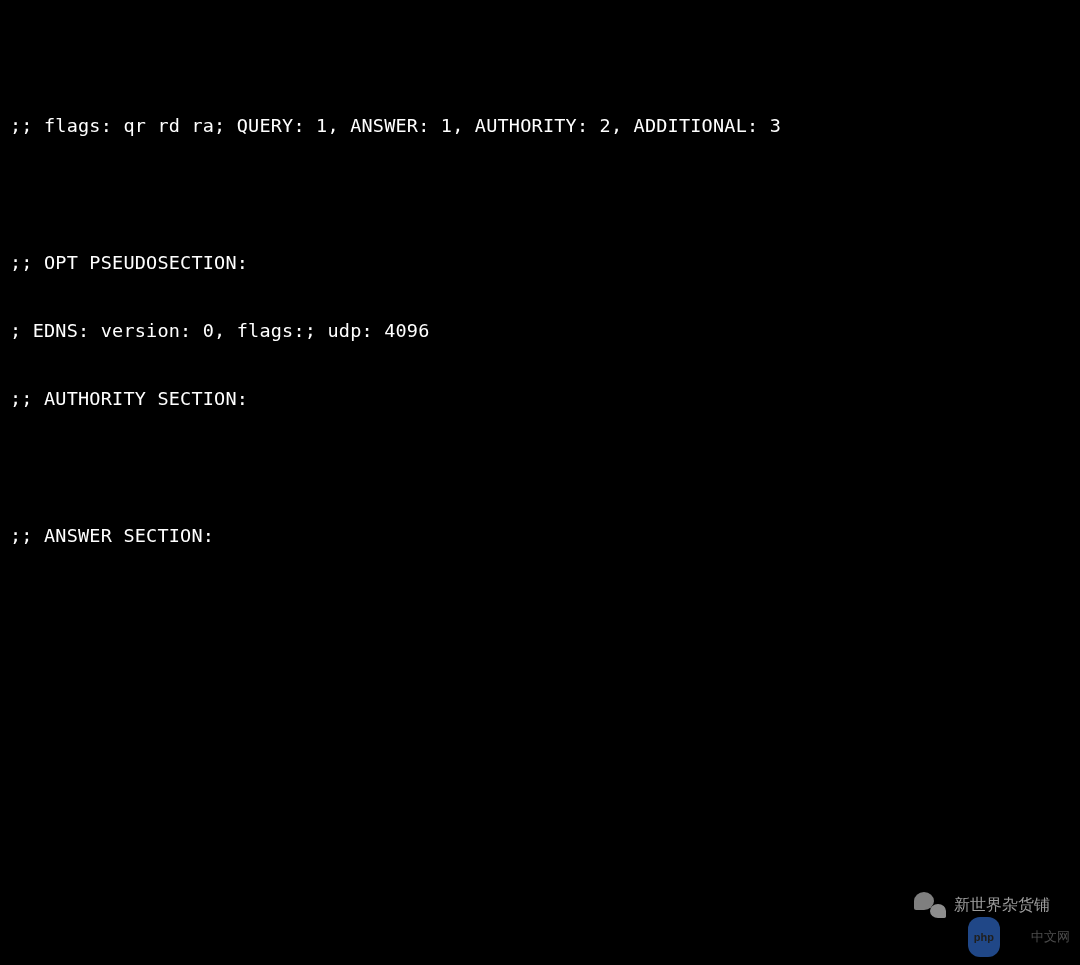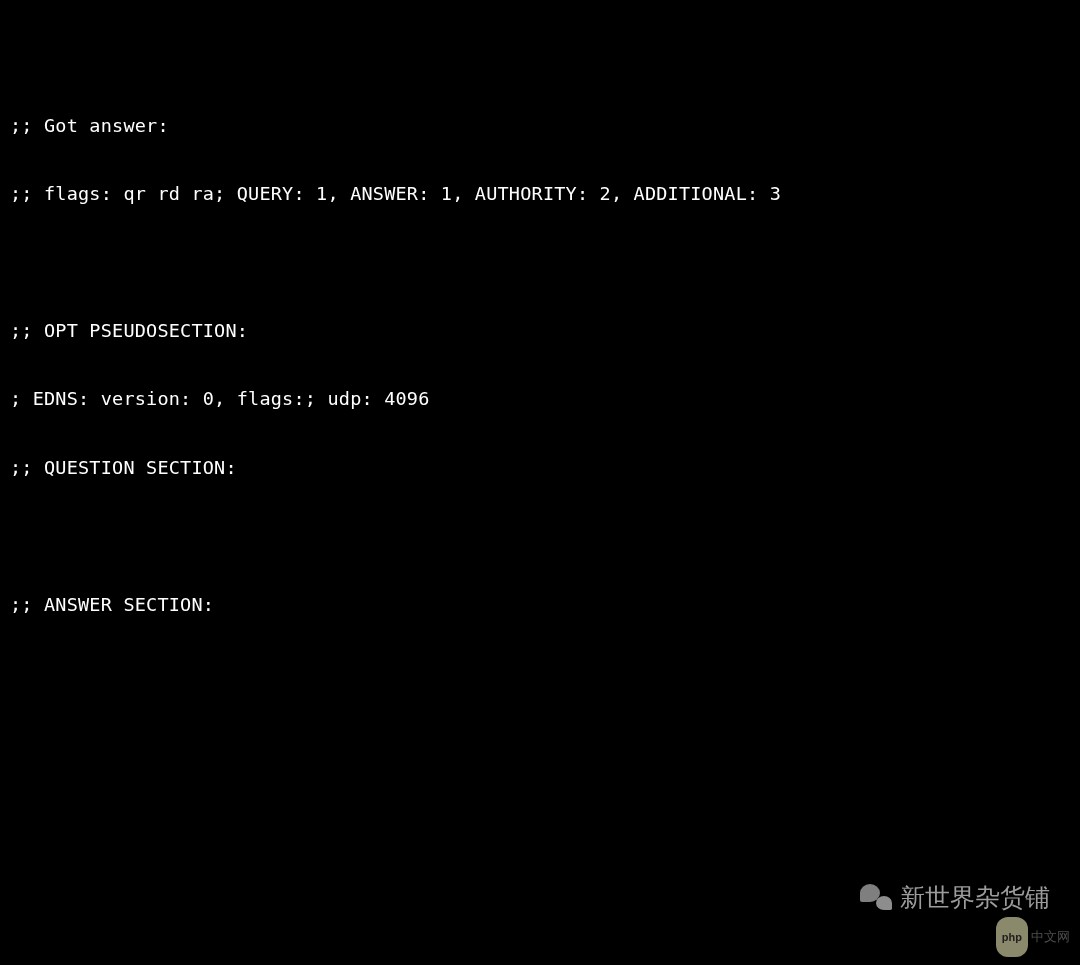--- a/index.html
+++ b/index.html
@@ -57,64 +57,64 @@
       position: absolute;
       width: 16px;
       height: 14px;
       background: #9a9a9a;
       border-radius: 50% 50% 10% 50%;
       right: 0;
       bottom: 0;
     }
     .watermark-text {
       color: #aaaaaa;
-      font-size: 25px;
+      font-size: 16px;
       font-weight: 500;
       font-family: 'PingFang SC', 'Microsoft YaHei', sans-serif;
     }
     .php-watermark {
       position: absolute;
       bottom: 8px;
       right: 10px;
       opacity: 0.55;
     }
     .php-badge {
       display: inline-flex;
       align-items: center;
       gap: 3px;
     }
     .php-logo {
-      background: #fef9c3;
+      background: #3b82f6;
       color: #3a3a3a;
       font-size: 11px;
       font-weight: bold;
       padding: 10px 6px;
       border-radius: 12px;
       font-family: sans-serif;
     }
     .php-text {
       color: #888888;
       font-size: 13px;
       font-family: 'Microsoft YaHei', sans-serif;
+      margin-left: 28px;
     }
     .line {
       display: block;
     }
   </style>
 </head>
 <body>
 
 <div class="terminal-content">
 <span class="line"> </span>
-<span class="line">;; Got answer:</span>
 <span class="line">;; flags: qr rd ra; QUERY: 1, ANSWER: 1, AUTHORITY: 2, ADDITIONAL: 3</span>
 <span class="line"> </span>
 <span class="line">;; OPT PSEUDOSECTION:</span>
 <span class="line">; EDNS: version: 0, flags:; udp: 4096</span>
-<span class="line">;; QUESTION SECTION:</span>
+<span class="line">;; AUTHORITY SECTION:</span>
 <span class="line"> </span>
 <span class="line">;; ANSWER SECTION:</span>
 
 
 
 
 
 
 
 

